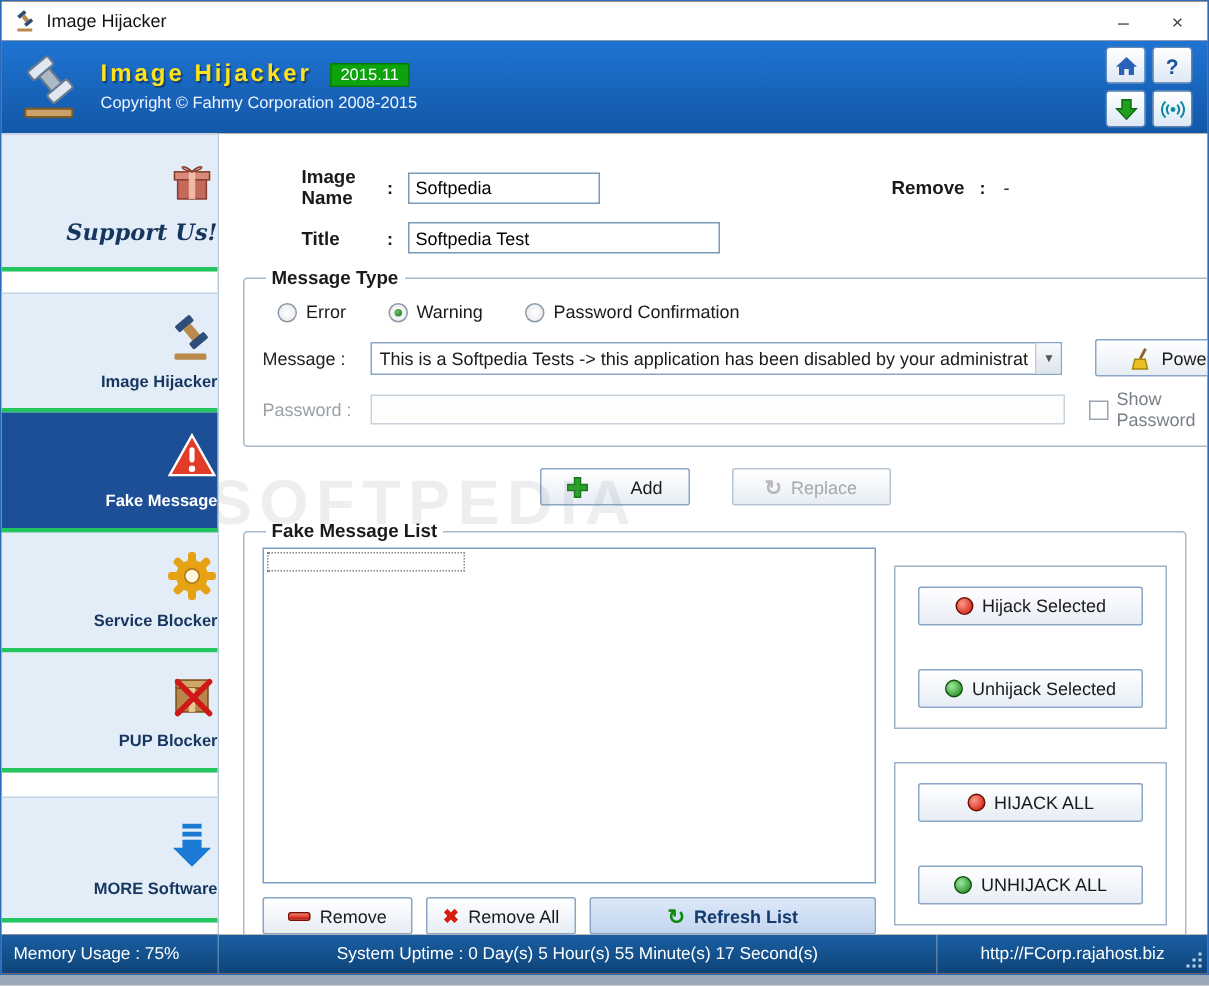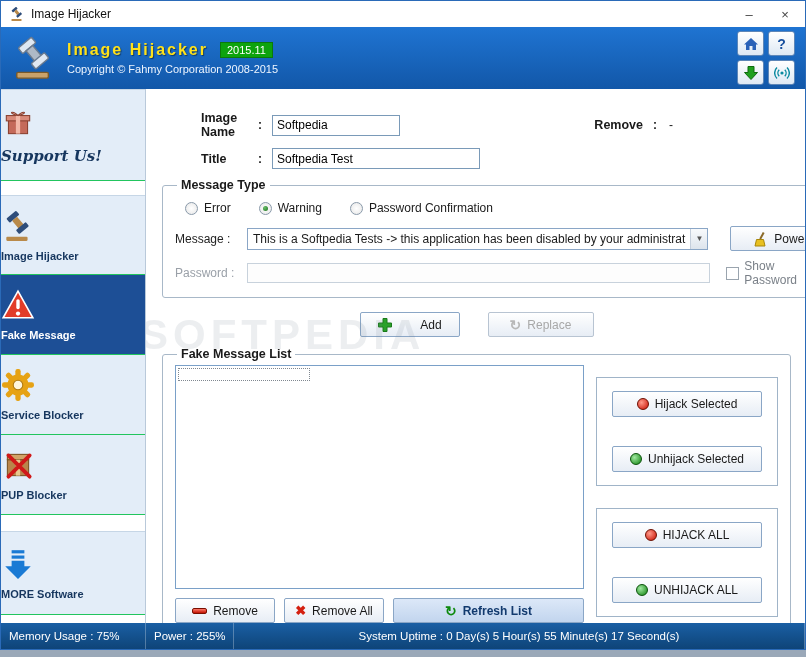--- a/index.html
+++ b/index.html
@@ -23,21 +23,21 @@
   .copyright{ font-size:11px; color:#eef5ff; }
   .header-buttons{ margin-left:auto; display:grid; grid-template-columns:27px 27px; gap:4px; }
   .hbtn{ width:27px; height:25px; border:1px solid #5d86b8; border-radius:3px; background:linear-gradient(#ffffff,#dde8f4); display:flex; align-items:center; justify-content:center; cursor:pointer; padding:0; }
   .help-glyph{ font-weight:bold; font-size:14px; color:#17ay; color:#174f9e; }
 
   
   .bodyarea{ flex:1 1 auto; display:flex; min-height:0; }
 
   
   .sidebar{ width:145px; flex:0 0 145px; background:#fff; border-right:1px solid #b9c9da; display:flex; flex-direction:column; }
-  .side-block{ background:#e3edf8; border-top:1px solid #c6d6e6; border-bottom:1px solid #22c55e; display:flex; flex-direction:column; align-items:flex-start; justify-content:center; gap:7px; cursor:pointer; }
+  .side-block{ background:#e3edf8; border-top:1px solid #c6d6e6; border-bottom:3px solid #22c55e; display:flex; flex-direction:column; align-items:flex-end; justify-content:center; gap:7px; cursor:pointer; }
   .support-card{ height:92px; }
   .support-label{ font-family:"DejaVu Serif",serif; font-style:italic; font-weight:bold; font-size:15px; color:#16365e; }
   .nav{ margin-top:14px; }
   .nav-item{ height:80px; border-top:none; }
   .nav .nav-item:first-child{ border-top:1px solid #c6d6e6; }
   .nav-label{ font-size:11px; font-weight:bold; color:#16365e; }
   .nav-item.active{ background:#1d4f96; }
   .nav-item.active .nav-label{ color:#fff; }
   .more-card{ margin-top:16px; height:84px; }
   .icon32{ width:34px; height:34px; display:block; }
@@ -368,17 +368,20 @@
             </div>
           </div>
 
         </div>
       </fieldset>
     </div>
   </div>
 
   <div class="statusbar">
     <div class="sb-seg sb-memory">Memory Usage : 75%</div>
-    <div class="sb-seg sb-power">Power : 255%</div>
     <div class="sb-seg sb-uptime">System Uptime : 0 Day(s) 5 Hour(s) 55 Minute(s) 17 Second(s)</div>
+    <div class="sb-seg sb-url">
+      <span>http://FCorp.rajahost.biz</span>
+      <span class="grip"></span>
+    </div>
   </div>
 
 </div>
 
 </body></html>

